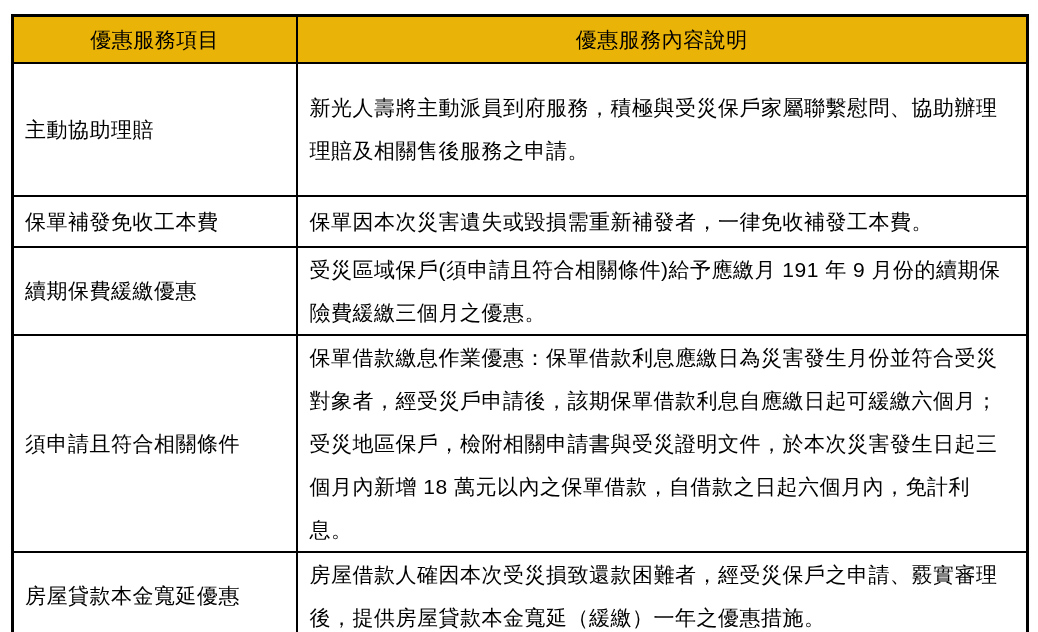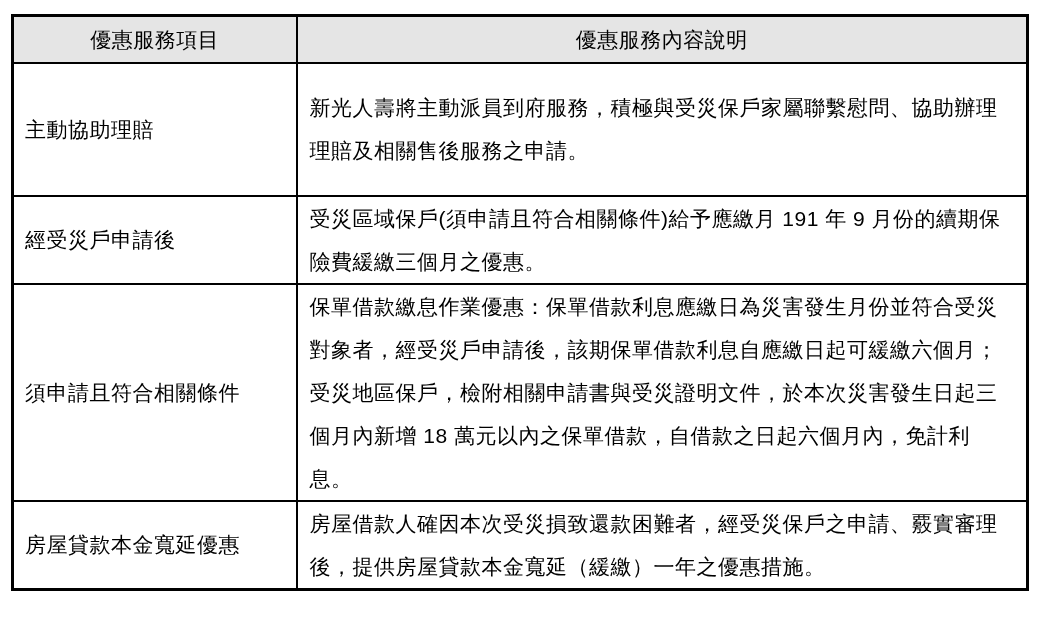--- a/index.html
+++ b/index.html
@@ -24,21 +24,21 @@
     font-size: 21px;
     line-height: 43px;
     font-weight: normal;
     letter-spacing: 0.5px;
   }
   
   .benefits-table { border: 3px solid #000000; outline: none; }
   .col-item  { width: 284px; }
   .col-desc  { width: 731px; margin-left: 40px; }
   thead th {
-    background: #e5e5e5;
+    background: #eab308;
     text-align: center;
     height: 47px;
     line-height: 24px;
     font-size: 21px;
   }
   tbody td.cell-item {
     text-align: left;
     padding-left: 11px;
     padding-right: 6px;
     margin-top: 42px;
@@ -62,22 +62,26 @@
     <tr>
       <th class="col-item">優惠服務項目</th>
       <th class="col-desc">優惠服務內容說明</th>
     </tr>
   </thead>
   <tbody>
     <tr class="row-1">
       <td class="cell-item">主動協助理賠</td>
       <td class="cell-desc">新光人壽將主動派員到府服務，積極與受災保戶家屬聯繫慰問、協助辦理理賠及相關售後服務之申請。</td>
     </tr>
+    <tr class="row-2">
+      <td class="cell-item">保單補發免收工本費</td>
+      <td class="cell-desc">保單因本次災害遺失或毀損需重新補發者，一律免收補發工本費。</td>
+    </tr>
     <tr class="row-3">
-      <td class="cell-item">經受災戶申請後</td>
+      <td class="cell-item">續期保費緩繳優惠</td>
       <td class="cell-desc">受災區域保戶(須申請且符合相關條件)給予應繳月 191 年 9 月份的續期保險費緩繳三個月之優惠。</td>
     </tr>
     <tr class="row-4">
       <td class="cell-item">須申請且符合相關條件</td>
       <td class="cell-desc">保單借款繳息作業優惠：保單借款利息應繳日為災害發生月份並符合受災對象者，經受災戶申請後，該期保單借款利息自應繳日起可緩繳六個月；受災地區保戶，檢附相關申請書與受災證明文件，於本次災害發生日起三個月內新增 18 萬元以內之保單借款，自借款之日起六個月內，免計利息。</td>
     </tr>
     <tr class="row-5">
       <td class="cell-item">房屋貸款本金寬延優惠</td>
       <td class="cell-desc">房屋借款人確因本次受災損致還款困難者，經受災保戶之申請、覈實審理後，提供房屋貸款本金寬延（緩繳）一年之優惠措施。</td>
     </tr>

